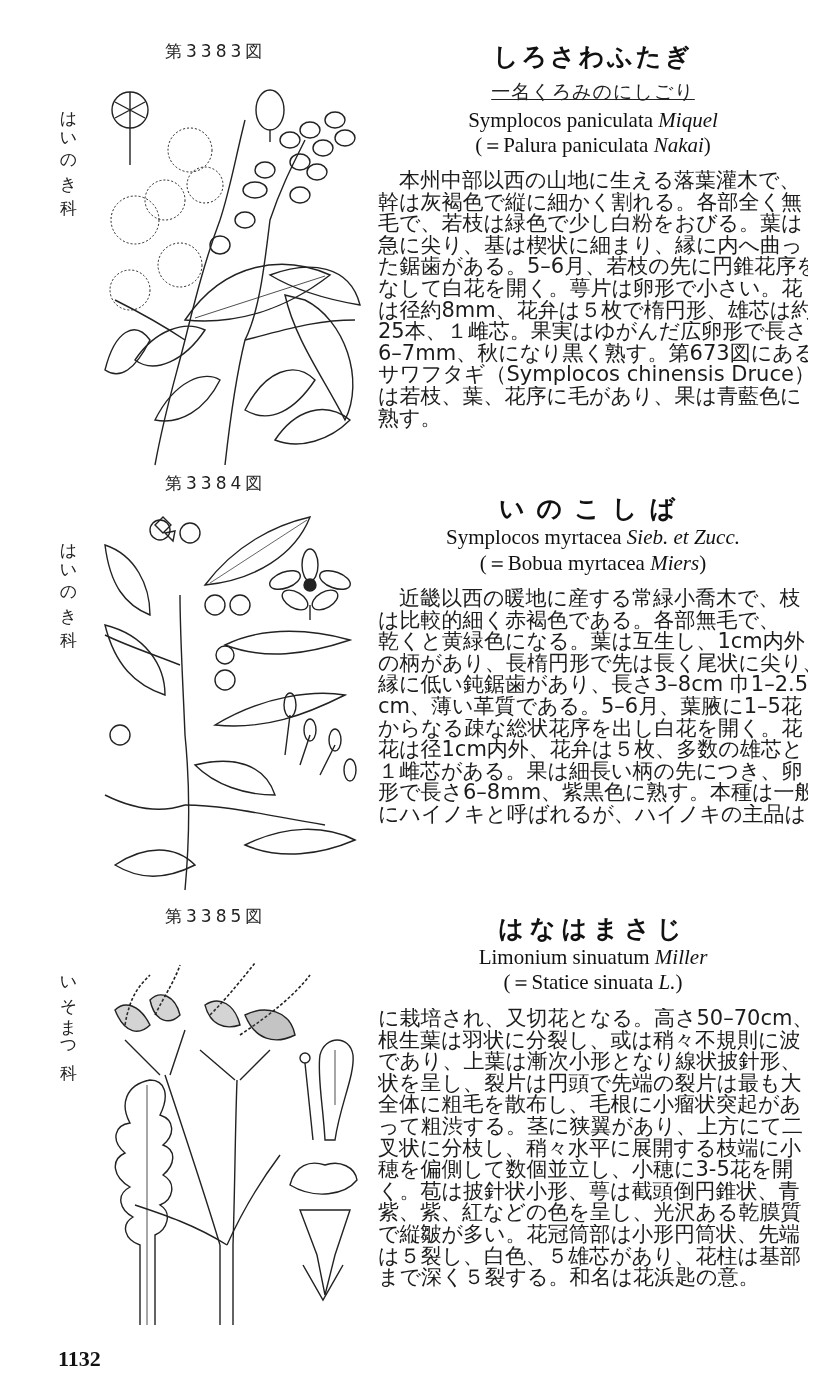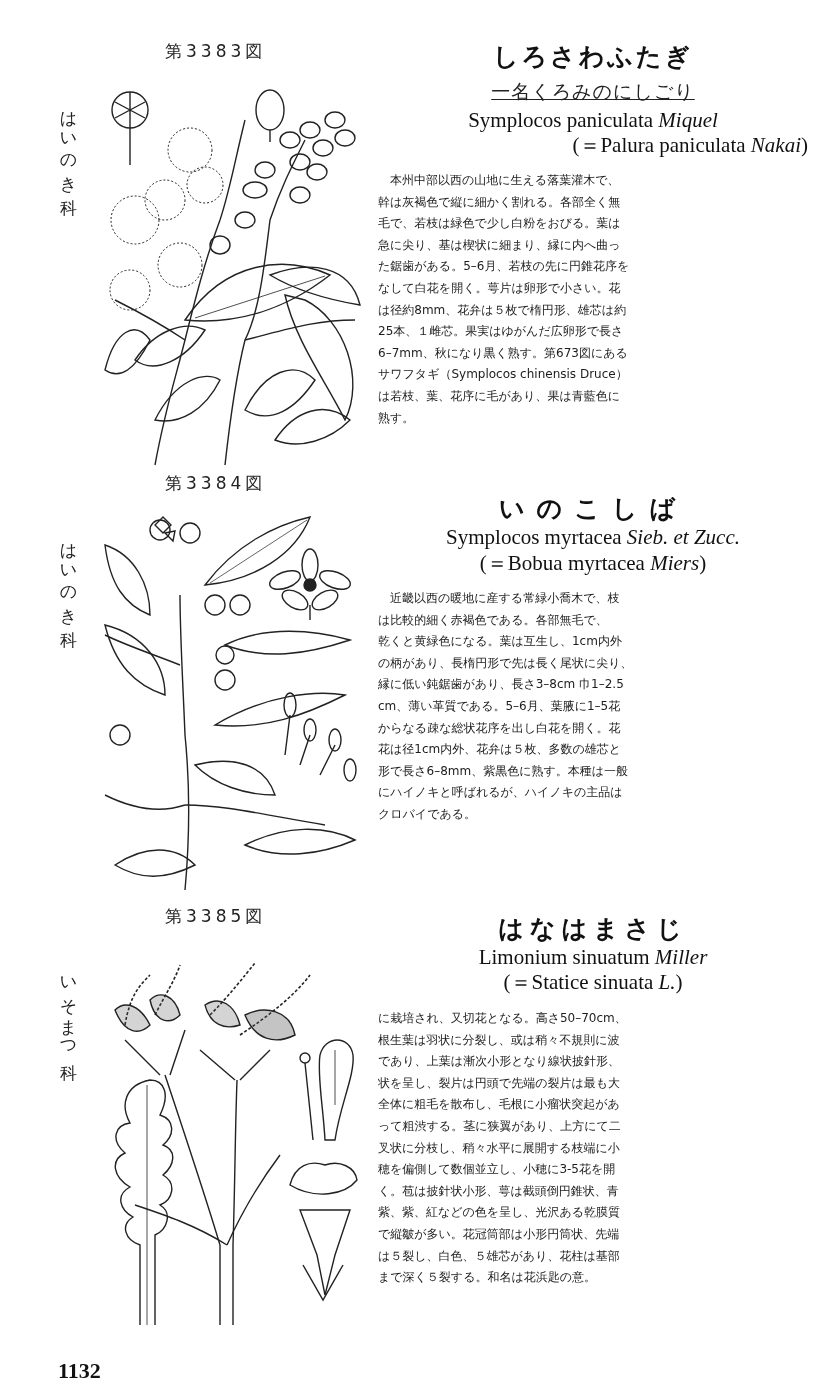--- a/index.html
+++ b/index.html
@@ -7,21 +7,21 @@
          font-family:"DejaVu Serif", serif; color:#1a1a1a; }
   .abs { position:absolute; }
   .fig-label { font-family:"DejaVu Sans", sans-serif; font-size:17px; letter-spacing:4px; color:#222; white-space:nowrap;text-align:center; }
   .family { font-family:"DejaVu Sans", sans-serif; font-size:17px; writing-mode:vertical-rl; letter-spacing:2px; color:#222; }
   .illus { }
   .illus svg { width:100%; height:100%; display:block; }
   .entry-title { font-family:"DejaVu Sans", sans-serif; font-weight:bold; font-size:25px; text-align:center; width:430px; letter-spacing:3px; color:#111; }
   .entry-alt { font-family:"DejaVu Sans", sans-serif; font-size:19px; text-align:center; width:430px; color:#222; letter-spacing:1px;text-decoration:underline; }
   .sci { font-family:"Liberation Serif", serif; font-size:21px; text-align:center; width:430px; color:#111; line-height:26px; }
   .sci i { font-style:italic; }
-  .desc { font-family:"DejaVu Sans", sans-serif; font-size:12px; line-height:21.6px; width:430px; color:#1c1c1c;
+  .desc { font-family:"DejaVu Sans", sans-serif; font-size:21px; line-height:21.6px; width:430px; color:#1c1c1c;
           text-align:justify; }
   .desc .ln { display:block; white-space:nowrap; overflow:hidden; }
   .page-num { font-family:"Liberation Serif", serif; font-weight:bold; font-size:22px; color:#111; }
 </style>
 </head>
 <body>
 
 <div class="abs fig-label" style="left:165px;top:40px;">第3383図</div>
 <div class="abs family" style="left:58px;top:100px;">はいのき科</div>
 <div class="abs illus" style="left:95px;top:80px;width:270px;height:390px;">
@@ -74,21 +74,21 @@
     <path d="M180 360 C200 330 230 320 255 340 C235 360 205 370 180 360 Z"></path>
   </svg>
 </div>
 
 <div class="abs entry-title" style="left:378px;top:40px;">しろさわふたぎ</div>
 <div class="abs entry-alt" style="left:378px;top:79px;">一名くろみのにしごり</div>
 <div class="abs sci" style="left:378px;top:107px;">
   <span>Symplocos paniculata</span>
   <i>Miquel</i>
 </div>
-<div class="abs sci" style="left:378px;top:132px;text-align:right;">
+<div class="abs sci" style="left:378px;top:132px;">
   <span>(＝</span><span>Palura paniculata</span>
   <i>Nakai</i><span>)</span>
 </div>
 <div class="abs desc" style="left:378px;top:170px;">
   <span class="ln">　本州中部以西の山地に生える落葉灌木で、</span>
   <span class="ln">幹は灰褐色で縦に細かく割れる。各部全く無</span>
   <span class="ln">毛で、若枝は緑色で少し白粉をおびる。葉は</span>
   <span class="ln">急に尖り、基は楔状に細まり、縁に内へ曲っ</span>
   <span class="ln">た鋸歯がある。5–6月、若枝の先に円錐花序を</span>
   <span class="ln">なして白花を開く。萼片は卵形で小さい。花</span>
@@ -159,23 +159,23 @@
 </div>
 <div class="abs desc" style="left:378px;top:588px;">
   <span class="ln">　近畿以西の暖地に産する常緑小喬木で、枝</span>
   <span class="ln">は比較的細く赤褐色である。各部無毛で、</span>
   <span class="ln">乾くと黄緑色になる。葉は互生し、1cm内外</span>
   <span class="ln">の柄があり、長楕円形で先は長く尾状に尖り、</span>
   <span class="ln">縁に低い鈍鋸歯があり、長さ3–8cm 巾1–2.5</span>
   <span class="ln">cm、薄い革質である。5–6月、葉腋に1–5花</span>
   <span class="ln">からなる疎な総状花序を出し白花を開く。花</span>
   <span class="ln">花は径1cm内外、花弁は５枚、多数の雄芯と</span>
+  <span class="ln">１雌芯がある。果は細長い柄の先につき、卵</span>
   <span class="ln">形で長さ6–8mm、紫黒色に熟す。本種は一般</span>
   <span class="ln">にハイノキと呼ばれるが、ハイノキの主品は</span>
-  <span class="ln">クロバイである。</span>
 </div>
 
 <div class="abs fig-label" style="left:165px;top:905px;">第3385図</div>
 <div class="abs family" style="left:58px;top:965px;">いそまつ科</div>
 <div class="abs illus" style="left:95px;top:955px;width:270px;height:375px;">
   <svg viewBox="0 0 270 375" fill="none" stroke="#222" stroke-width="1.4">
 
     <path d="M45 370 L45 290 C30 285 25 270 38 262 C25 255 20 240 35 232 C18 222 15 205 30 198 C15 185 20 170 35 168 C25 150 30 130 55 125 C70 125 75 140 65 160 C80 165 80 180 68 190 C82 195 80 210 68 220 C82 228 78 245 65 250 C78 258 72 275 60 280 L60 370"></path>
     <path d="M52 130 L52 370" stroke-width="0.8"></path>
 
@@ -228,13 +228,13 @@
   <span class="ln">って粗渋する。茎に狭翼があり、上方にて二</span>
   <span class="ln">叉状に分枝し、稍々水平に展開する枝端に小</span>
   <span class="ln">穂を偏側して数個並立し、小穂に3-5花を開</span>
   <span class="ln">く。苞は披針状小形、萼は截頭倒円錐状、青</span>
   <span class="ln">紫、紫、紅などの色を呈し、光沢ある乾膜質</span>
   <span class="ln">で縦皺が多い。花冠筒部は小形円筒状、先端</span>
   <span class="ln">は５裂し、白色、５雄芯があり、花柱は基部</span>
   <span class="ln">まで深く５裂する。和名は花浜匙の意。</span>
 </div>
 
-<div class="abs page-num" style="left:58px;top:1346px;margin-top:12px;">1132</div>
+<div class="abs page-num" style="left:58px;top:1346px;">1132</div>
 
 </body></html>

